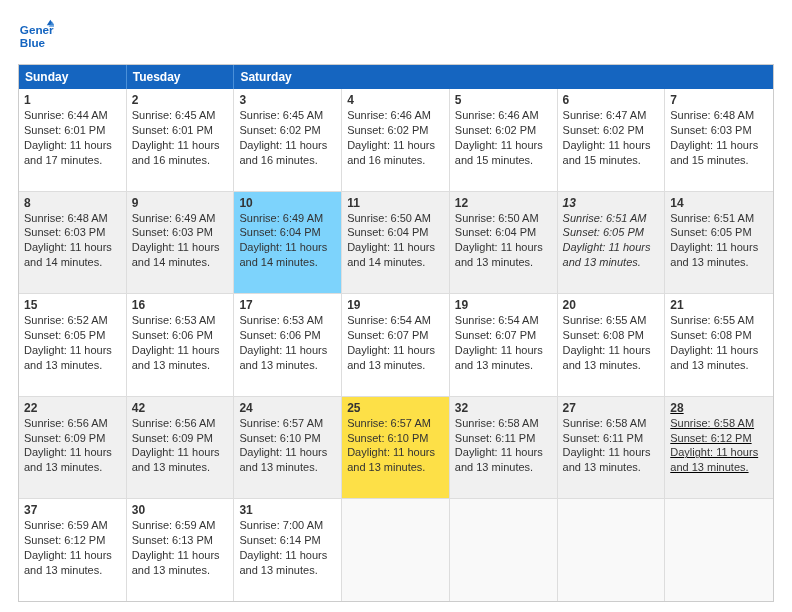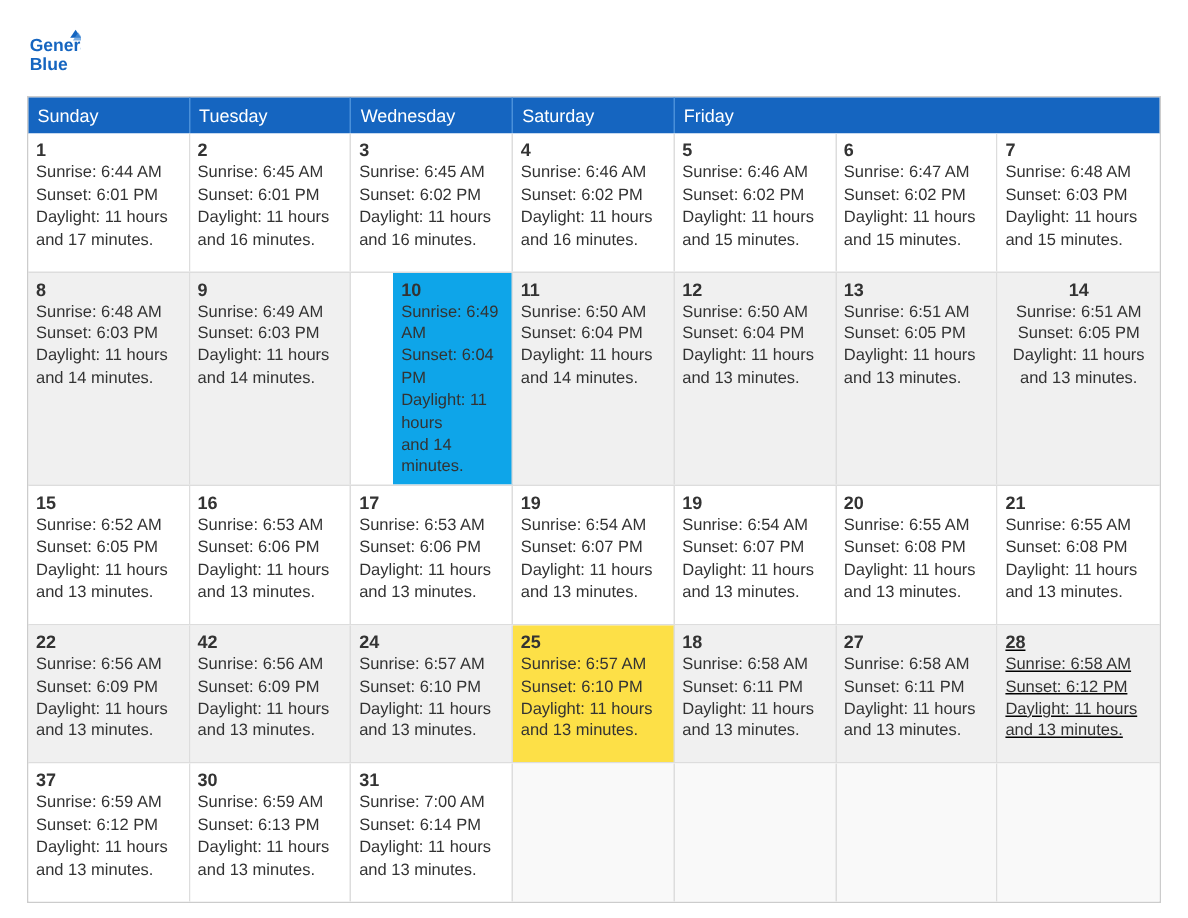--- a/index.html
+++ b/index.html
@@ -51,21 +51,21 @@
       border: 1px solid #ccc;
     }
     .cal-header {
       display: grid;
       grid-template-columns: repeat(7, 1fr);
       background: #1565c0;
     }
     .cal-header-cell {
       color: #fff;
       font-size: 12px;
-      font-weight: normal;
+      font-weight: bold;
       padding: 5px 6px;
       border-right: 1px solid #4a90d9;
     }
     .cal-header-cell:last-child { border-right: none; }
     .cal-body {
       flex: 1;
       display: flex;
       flex-direction: column;
     }
     .cal-row {
@@ -120,23 +120,21 @@
     <div class="title-block">
       <div class="month-title"></div>
       <div class="location"></div>
     </div>
   </div>
 
   <div class="calendar">
     <div class="cal-header" id="cal-header">
         <div class="cal-header-cell">Sunday</div>
         <div class="cal-header-cell">Tuesday</div>
-        <div class="cal-header-cell">Wednesday</div>
         <div class="cal-header-cell">Saturday</div>
-        <div class="cal-header-cell">Friday</div>
       </div>
     <div class="cal-body" id="cal-body">
         <div class="cal-row">
           <div class="cal-cell">
             <span class="day-num">1</span>
             <div class="day-info" style="white-space: pre-line;">Sunrise: 6:44 AM
 Sunset: 6:01 PM
 Daylight: 11 hours
 and 17 minutes.</div>
           </div>
@@ -191,49 +189,49 @@
 Daylight: 11 hours
 and 14 minutes.</div>
           </div>
           <div class="cal-cell" style="background: rgb(240, 240, 240);">
             <span class="day-num">9</span>
             <div class="day-info" style="white-space: pre-line;">Sunrise: 6:49 AM
 Sunset: 6:03 PM
 Daylight: 11 hours
 and 14 minutes.</div>
           </div>
-          <div class="cal-cell" style="background: #0ea5e9; margin-left: 28px;">
+          <div class="cal-cell" style="background: #7dd3fc;">
             <span class="day-num">10</span>
             <div class="day-info" style="white-space: pre-line;">Sunrise: 6:49 AM
 Sunset: 6:04 PM
 Daylight: 11 hours
 and 14 minutes.</div>
           </div>
           <div class="cal-cell" style="background: rgb(240, 240, 240);">
             <span class="day-num">11</span>
             <div class="day-info" style="white-space: pre-line;">Sunrise: 6:50 AM
 Sunset: 6:04 PM
 Daylight: 11 hours
 and 14 minutes.</div>
           </div>
           <div class="cal-cell" style="background: rgb(240, 240, 240);">
             <span class="day-num">12</span>
             <div class="day-info" style="white-space: pre-line;">Sunrise: 6:50 AM
 Sunset: 6:04 PM
 Daylight: 11 hours
 and 13 minutes.</div>
           </div>
-          <div class="cal-cell" style="background: rgb(240, 240, 240);">
+          <div class="cal-cell" style="background: rgb(240, 240, 240); font-style: italic;">
             <span class="day-num">13</span>
             <div class="day-info" style="white-space: pre-line;">Sunrise: 6:51 AM
 Sunset: 6:05 PM
 Daylight: 11 hours
 and 13 minutes.</div>
           </div>
-          <div class="cal-cell" style="background: rgb(240, 240, 240); text-align: center;">
+          <div class="cal-cell" style="background: rgb(240, 240, 240);">
             <span class="day-num">14</span>
             <div class="day-info" style="white-space: pre-line;">Sunrise: 6:51 AM
 Sunset: 6:05 PM
 Daylight: 11 hours
 and 13 minutes.</div>
           </div>
         </div>
         <div class="cal-row">
           <div class="cal-cell">
             <span class="day-num">15</span>
@@ -308,21 +306,21 @@
 and 13 minutes.</div>
           </div>
           <div class="cal-cell" style="background: #fde047;">
             <span class="day-num">25</span>
             <div class="day-info" style="white-space: pre-line;">Sunrise: 6:57 AM
 Sunset: 6:10 PM
 Daylight: 11 hours
 and 13 minutes.</div>
           </div>
           <div class="cal-cell" style="background: rgb(240, 240, 240);">
-            <span class="day-num">18</span>
+            <span class="day-num">32</span>
             <div class="day-info" style="white-space: pre-line;">Sunrise: 6:58 AM
 Sunset: 6:11 PM
 Daylight: 11 hours
 and 13 minutes.</div>
           </div>
           <div class="cal-cell" style="background: rgb(240, 240, 240);">
             <span class="day-num">27</span>
             <div class="day-info" style="white-space: pre-line;">Sunrise: 6:58 AM
 Sunset: 6:11 PM
 Daylight: 11 hours

